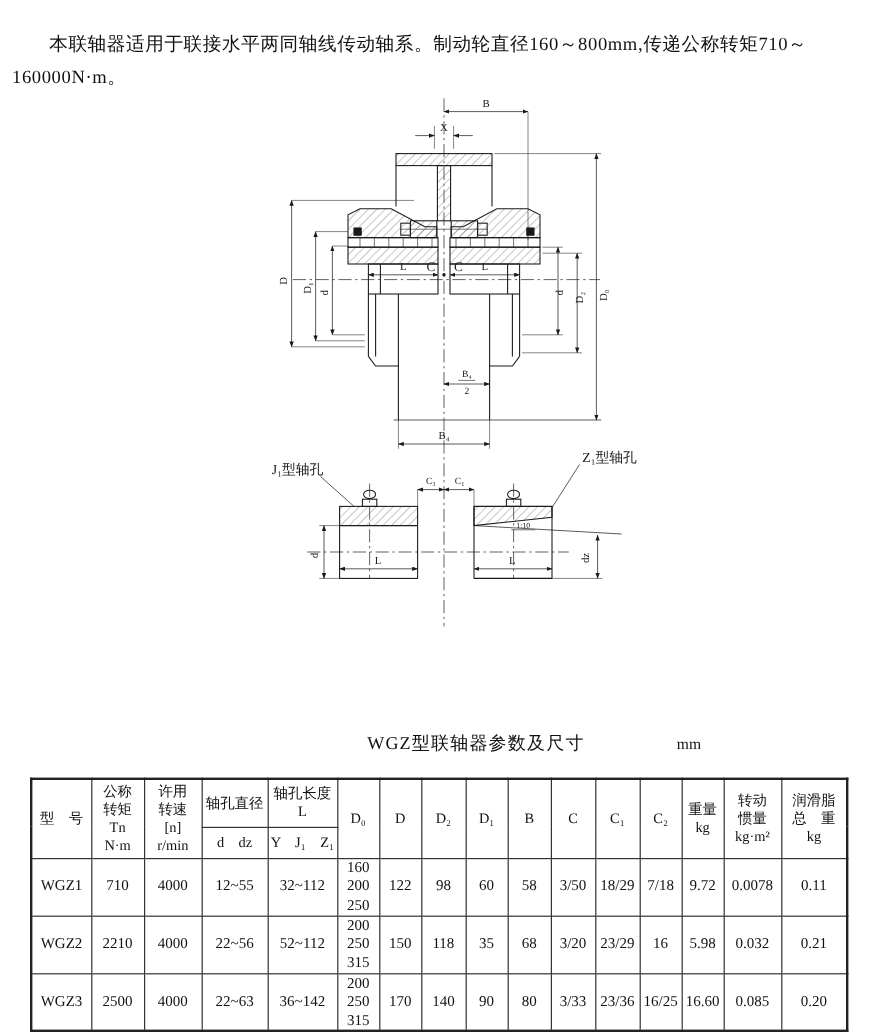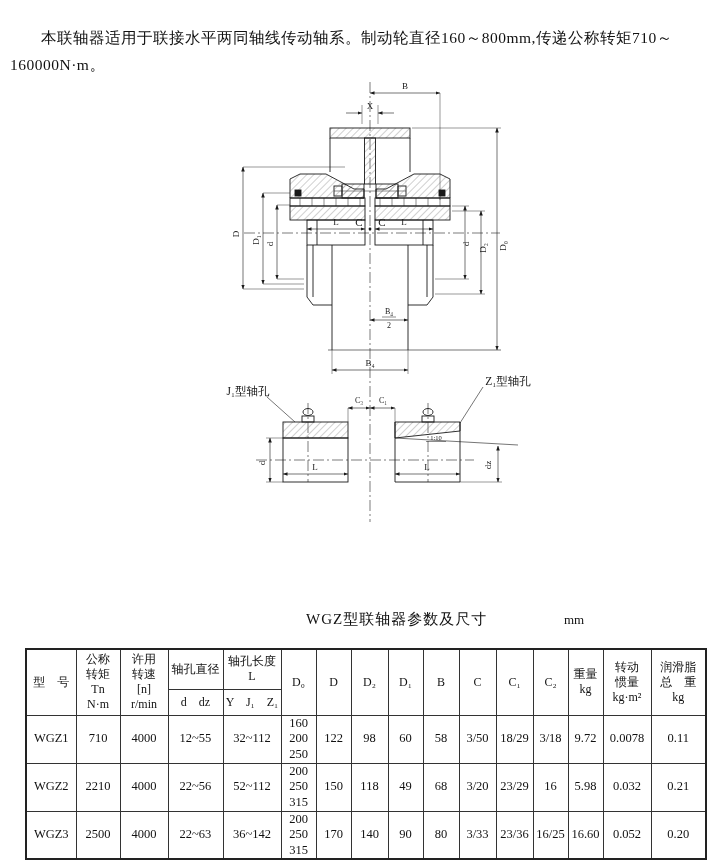--- a/index.html
+++ b/index.html
@@ -275,37 +275,37 @@
       <td>32~112</td>
       <td>160
 200
 250</td>
       <td>122</td>
       <td>98</td>
       <td>60</td>
       <td>58</td>
       <td>3/50</td>
       <td>18/29</td>
-      <td>3/18</td>
+      <td>7/18</td>
       <td>9.72</td>
       <td>0.0078</td>
       <td>0.11</td>
     </tr>
     <tr>
       <td>WGZ2</td>
       <td>2210</td>
       <td>4000</td>
       <td>22~56</td>
       <td>52~112</td>
       <td>200
 250
 315</td>
       <td>150</td>
       <td>118</td>
-      <td>49</td>
+      <td>35</td>
       <td>68</td>
       <td>3/20</td>
       <td>23/29</td>
       <td>16</td>
       <td>5.98</td>
       <td>0.032</td>
       <td>0.21</td>
     </tr>
     <tr>
       <td>WGZ3</td>
@@ -317,17 +317,17 @@
 250
 315</td>
       <td>170</td>
       <td>140</td>
       <td>90</td>
       <td>80</td>
       <td>3/33</td>
       <td>23/36</td>
       <td>16/25</td>
       <td>16.60</td>
-      <td>0.052</td>
+      <td>0.085</td>
       <td>0.20</td>
     </tr>
   </tbody>
 </table>
 
 </body></html>

